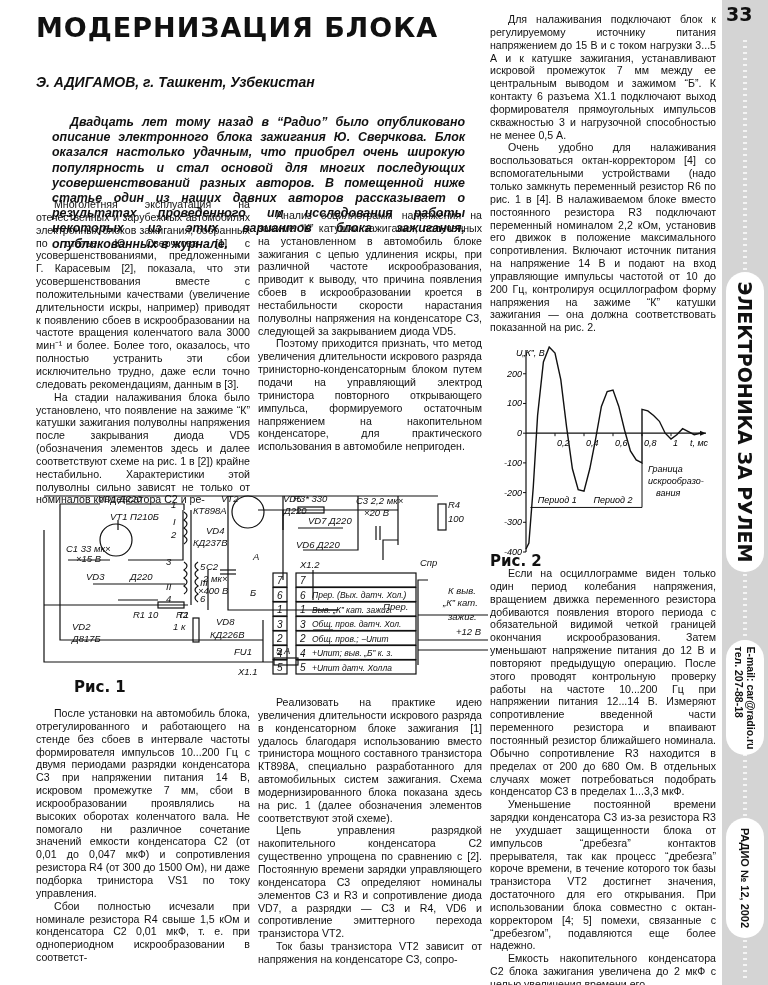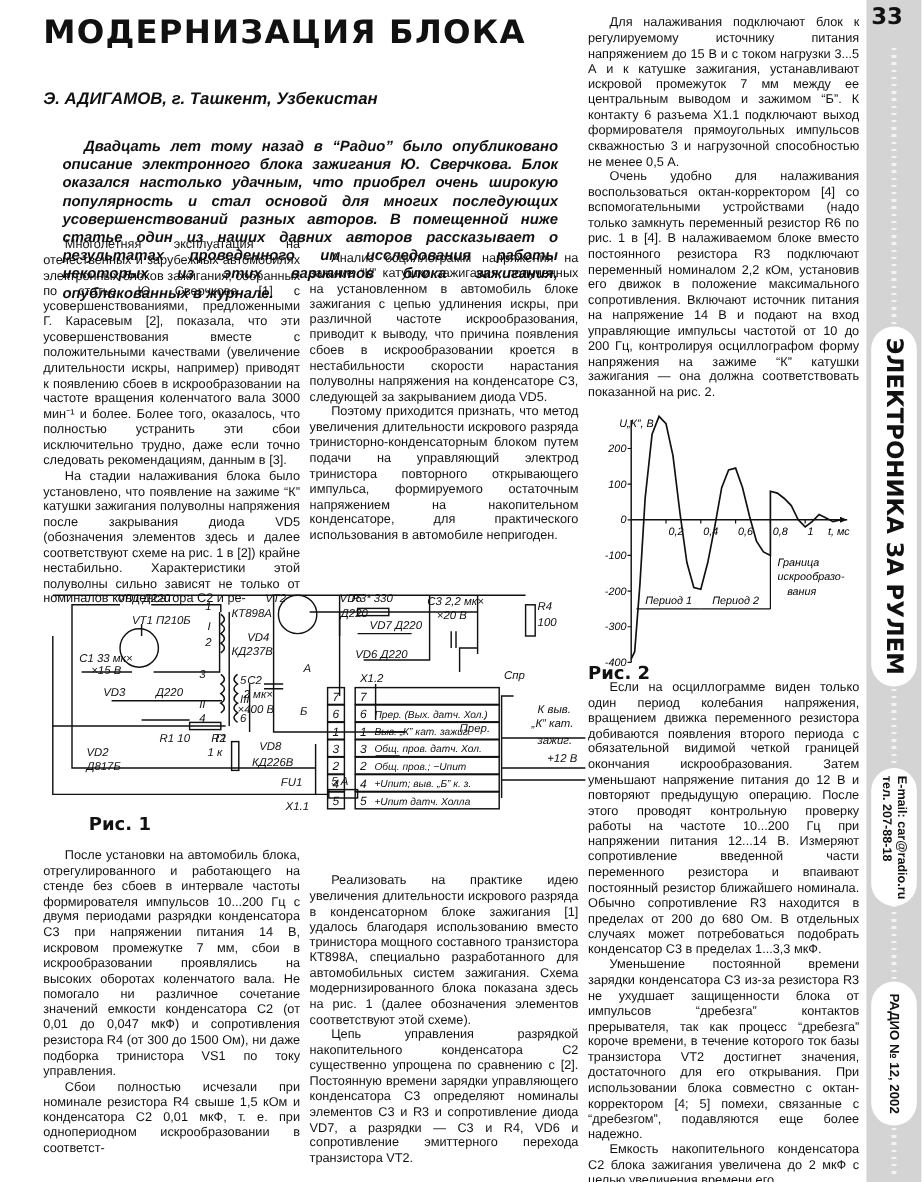--- a/index.html
+++ b/index.html
@@ -9,21 +9,21 @@
   .lead{position:absolute;left:36px;top:99px;width:445px;font-weight:bold;font-style:italic;font-size:12.4px;line-height:15.2px;text-align:justify;margin:0;}
   .lead p{margin:16px;text-indent:18px;}
   .col{position:absolute;font-size:10.6px;line-height:12.85px;text-align:justify;}
   .col p{margin:0;text-indent:18px;}
   .col p.cont{text-indent:0;}
   .c1{left:36px;top:198px;width:214px;}
   .c2{left:258px;top:209px;width:224px;}
   .c3{left:490px;top:13px;width:226px;}
   .c4{left:490px;top:567px;width:226px;}
   .c5{left:36px;top:707px;width:214px;}
-  .c6{left:258px;top:728px;width:224px;}
+  .c6{left:258px;top:696px;width:224px;}
   .sidebar{position:absolute;left:722px;top:0;width:46px;height:985px;background:#d4d4d4;}
   .sidebar .dots{position:absolute;left:21px;top:40px;width:4px;height:940px;background:repeating-linear-gradient(#f4f4f4 0 2px,transparent 2px 6px);}
   .pagenum{position:absolute;left:726px;top:3px;font-weight:bold;font-size:19px;font-family:"DejaVu Sans",sans-serif;}
   .pill{position:absolute;left:726px;background:#fff;border-radius:19px;width:38px;}
   .vtext{position:absolute;left:50%;top:50%;transform:translate(-50%,-50%) rotate(90deg);white-space:nowrap;font-weight:bold;}
   .pill1{top:272px;height:300px;}
   .pill1 .vtext{font-size:19px;font-family:"DejaVu Sans",sans-serif;}
   .pill2{top:640px;height:115px;}
   .pill2 .vtext{font-size:10.5px;line-height:12px;text-align:left;}
   .pill3{top:818px;height:120px;}
@@ -293,20 +293,21 @@
 </svg>
 <div class="figcap" style="left:38px;top:678px;margin-left:36px;">Рис. 1</div>
 
 <div class="col c5">
   <p>После установки на автомобиль блока, отрегулированного и работающего на стенде без сбоев в интервале частоты формирователя импульсов 10...200 Гц с двумя периодами разрядки конденсатора C3 при напряжении питания 14 В, искровом промежутке 7 мм, сбои в искрообразовании проявлялись на высоких оборотах коленчатого вала. Не помогало ни различное сочетание значений емкости конденсатора C2 (от 0,01 до 0,047 мкФ) и сопротивления резистора R4 (от 300 до 1500 Ом), ни даже подборка тринистора VS1 по току управления.</p>
   <p>Сбои полностью исчезали при номинале резистора R4 свыше 1,5 кОм и конденсатора C2 0,01 мкФ, т. е. при однопериодном искрообразовании в соответст-</p>
 </div>
 <div class="col c6">
   <p>Реализовать на практике идею увеличения длительности искрового разряда в конденсаторном блоке зажигания [1] удалось благодаря использованию вместо тринистора мощного составного транзистора КТ898А, специально разработанного для автомобильных систем зажигания. Схема модернизированного блока показана здесь на рис. 1 (далее обозначения элементов соответствуют этой схеме).</p>
   <p>Цепь управления разрядкой накопительного конденсатора C2 существенно упрощена по сравнению с [2]. Постоянную времени зарядки управляющего конденсатора C3 определяют номиналы элементов C3 и R3 и сопротивление диода VD7, а разрядки — C3 и R4, VD6 и сопротивление эмиттерного перехода транзистора VT2.</p>
+  <p>Ток базы транзистора VT2 зависит от напряжения на конденсаторе C3, сопро-</p>
 </div>
 
 <div class="sidebar">
     <div class="dots"></div>
   </div>
 <div class="pagenum">33</div>
 <div class="pill pill1">
     <div class="vtext">ЭЛЕКТРОНИКА ЗА РУЛЕМ</div>
   </div>
 <div class="pill pill2">

